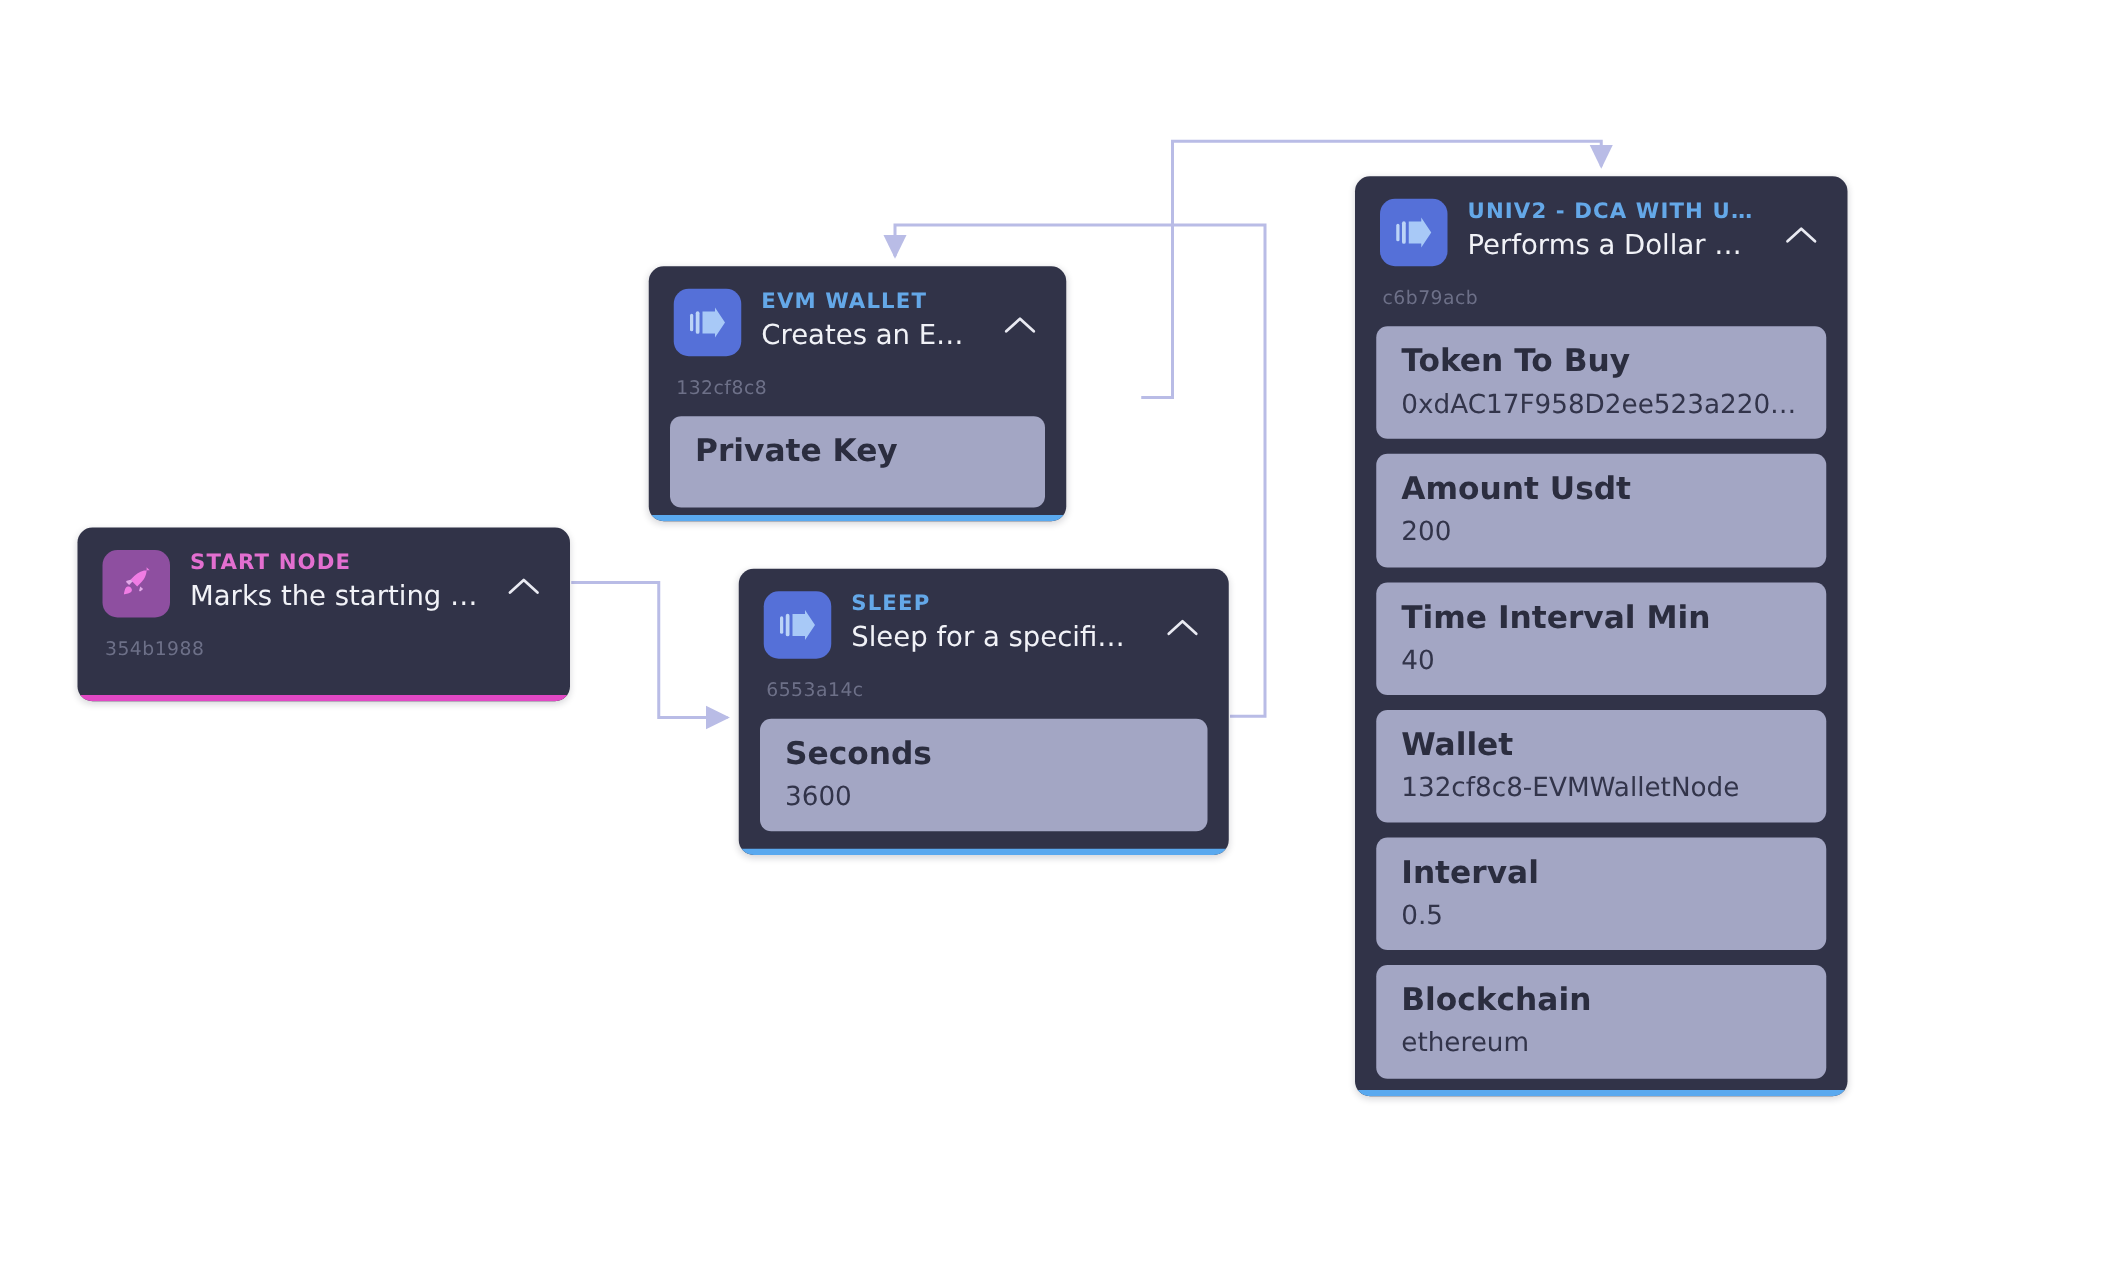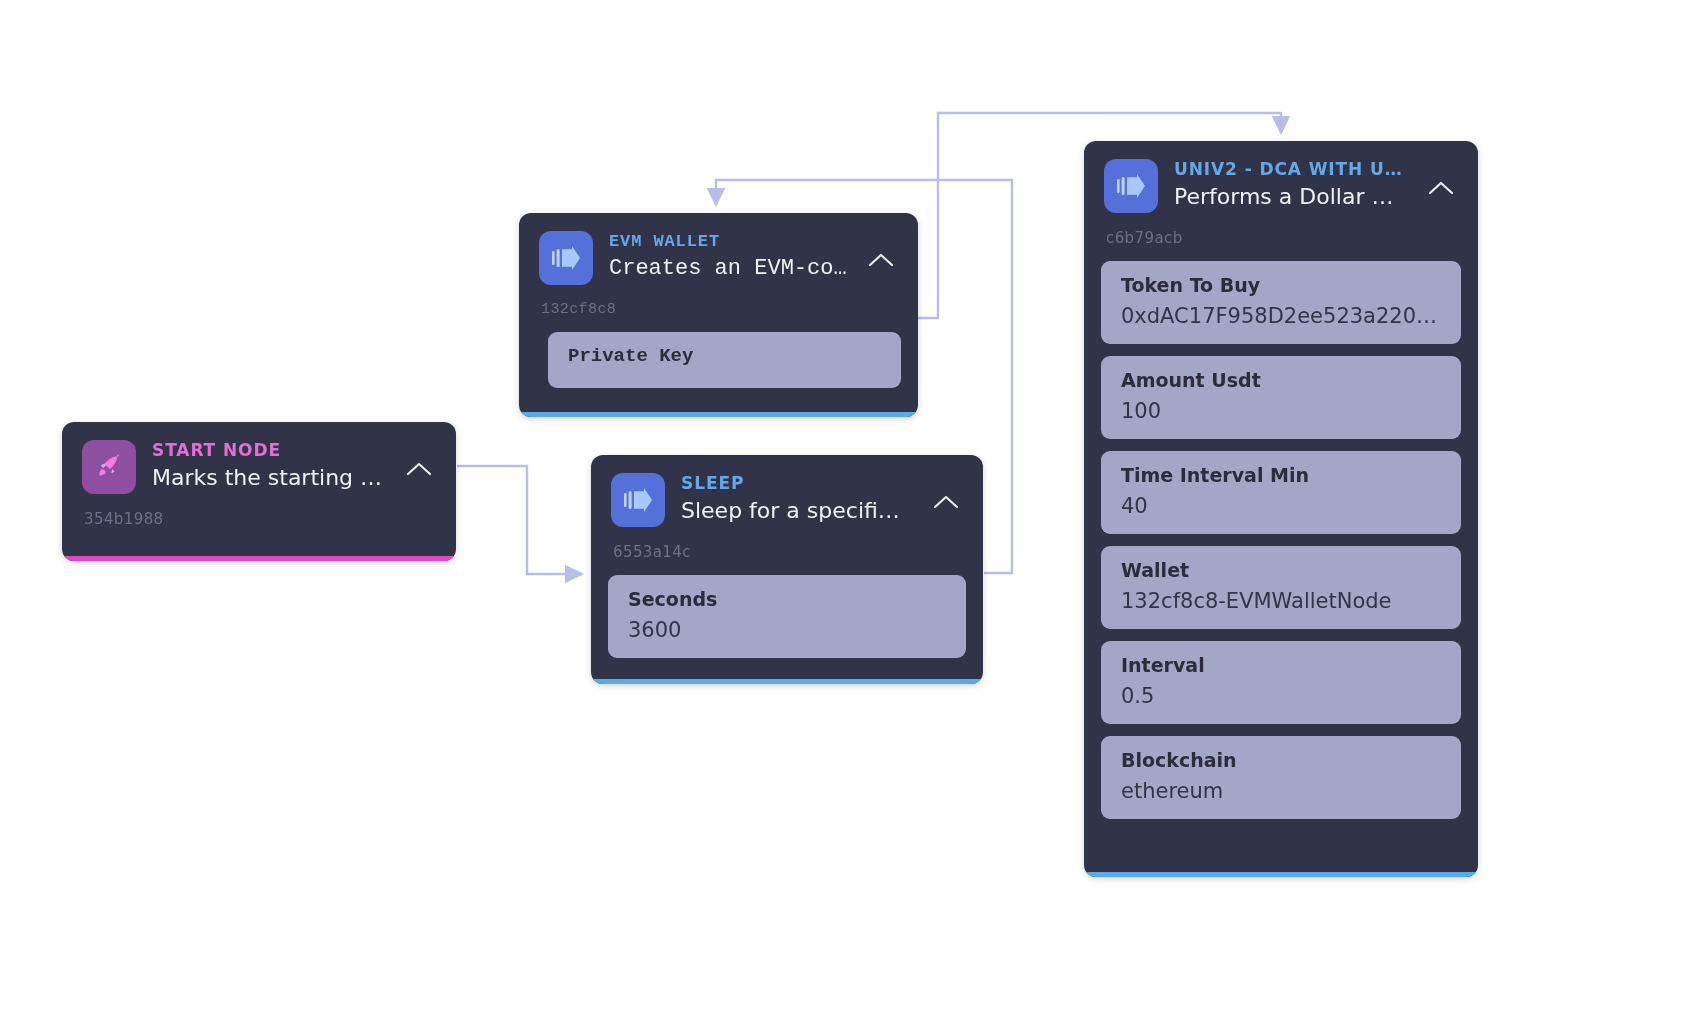--- a/index.html
+++ b/index.html
@@ -110,52 +110,52 @@
     gap: 12px;
   }
   .field {
     background: #a3a6c4;
     border-radius: 9px;
     padding: 13px 20px 15px 20px;
     box-sizing: border-box;
     overflow: hidden;
   }
   .field-label {
-    font-size: 19px;
+    font-size: 25px;
     font-weight: 700;
     color: #2b2d3f;
     line-height: 1.2;
     white-space: nowrap;
     overflow: hidden;
     text-overflow: ellipsis;
   }
   .field-value {
     font-size: 21px;
     color: #32344a;
     line-height: 1.25;
     margin-top: 6px;
     white-space: nowrap;
     overflow: hidden;
     text-overflow: ellipsis;
   }
-  .field.no-value { padding-bottom: 20px; margin-left: 12px; }
+  .field.no-value { padding-bottom: 30px; }
 
   .accent {
     position: absolute;
     left: 0;
     right: 0;
     bottom: 0;
     height: 5px;
   }
   .accent-pink { background: #e148c4; }
   .accent-blue { background: #5aa9ef; }
 
   
   #node-start   { left: 62px;  top: 396px; width: 394px; height: 139px; margin-top: 26px; }
-  #node-wallet  { left: 519px; top: 213px; width: 399px; height: 204px; font-family: Liberation Mono, monospace; }
+  #node-wallet  { left: 519px; top: 213px; width: 334px; height: 204px; }
   #node-sleep   { left: 591px; top: 455px; width: 392px; height: 229px; }
   #node-univ2   { left: 1084px; top: 141px; width: 394px; height: 736px; }
 
   #node-start .node-desc { max-width: 272px; }
   #node-wallet .node-desc, #node-sleep .node-desc { max-width: 268px; }
   #node-univ2 .node-desc { max-width: 258px; }
   #node-univ2 .node-kind { max-width: 258px; }
 </style>
 </head>
 <body>
@@ -287,21 +287,21 @@
       </div>
       <div class="node-id">c6b79acb</div>
     </div>
     <div class="fields">
       <div class="field">
         <div class="field-label">Token To Buy</div>
         <div class="field-value">0xdAC17F958D2ee523a2206...</div>
       </div>
       <div class="field">
         <div class="field-label">Amount Usdt</div>
-        <div class="field-value">100</div>
+        <div class="field-value">200</div>
       </div>
       <div class="field">
         <div class="field-label">Time Interval Min</div>
         <div class="field-value">40</div>
       </div>
       <div class="field">
         <div class="field-label">Wallet</div>
         <div class="field-value">132cf8c8-EVMWalletNode</div>
       </div>
       <div class="field">

